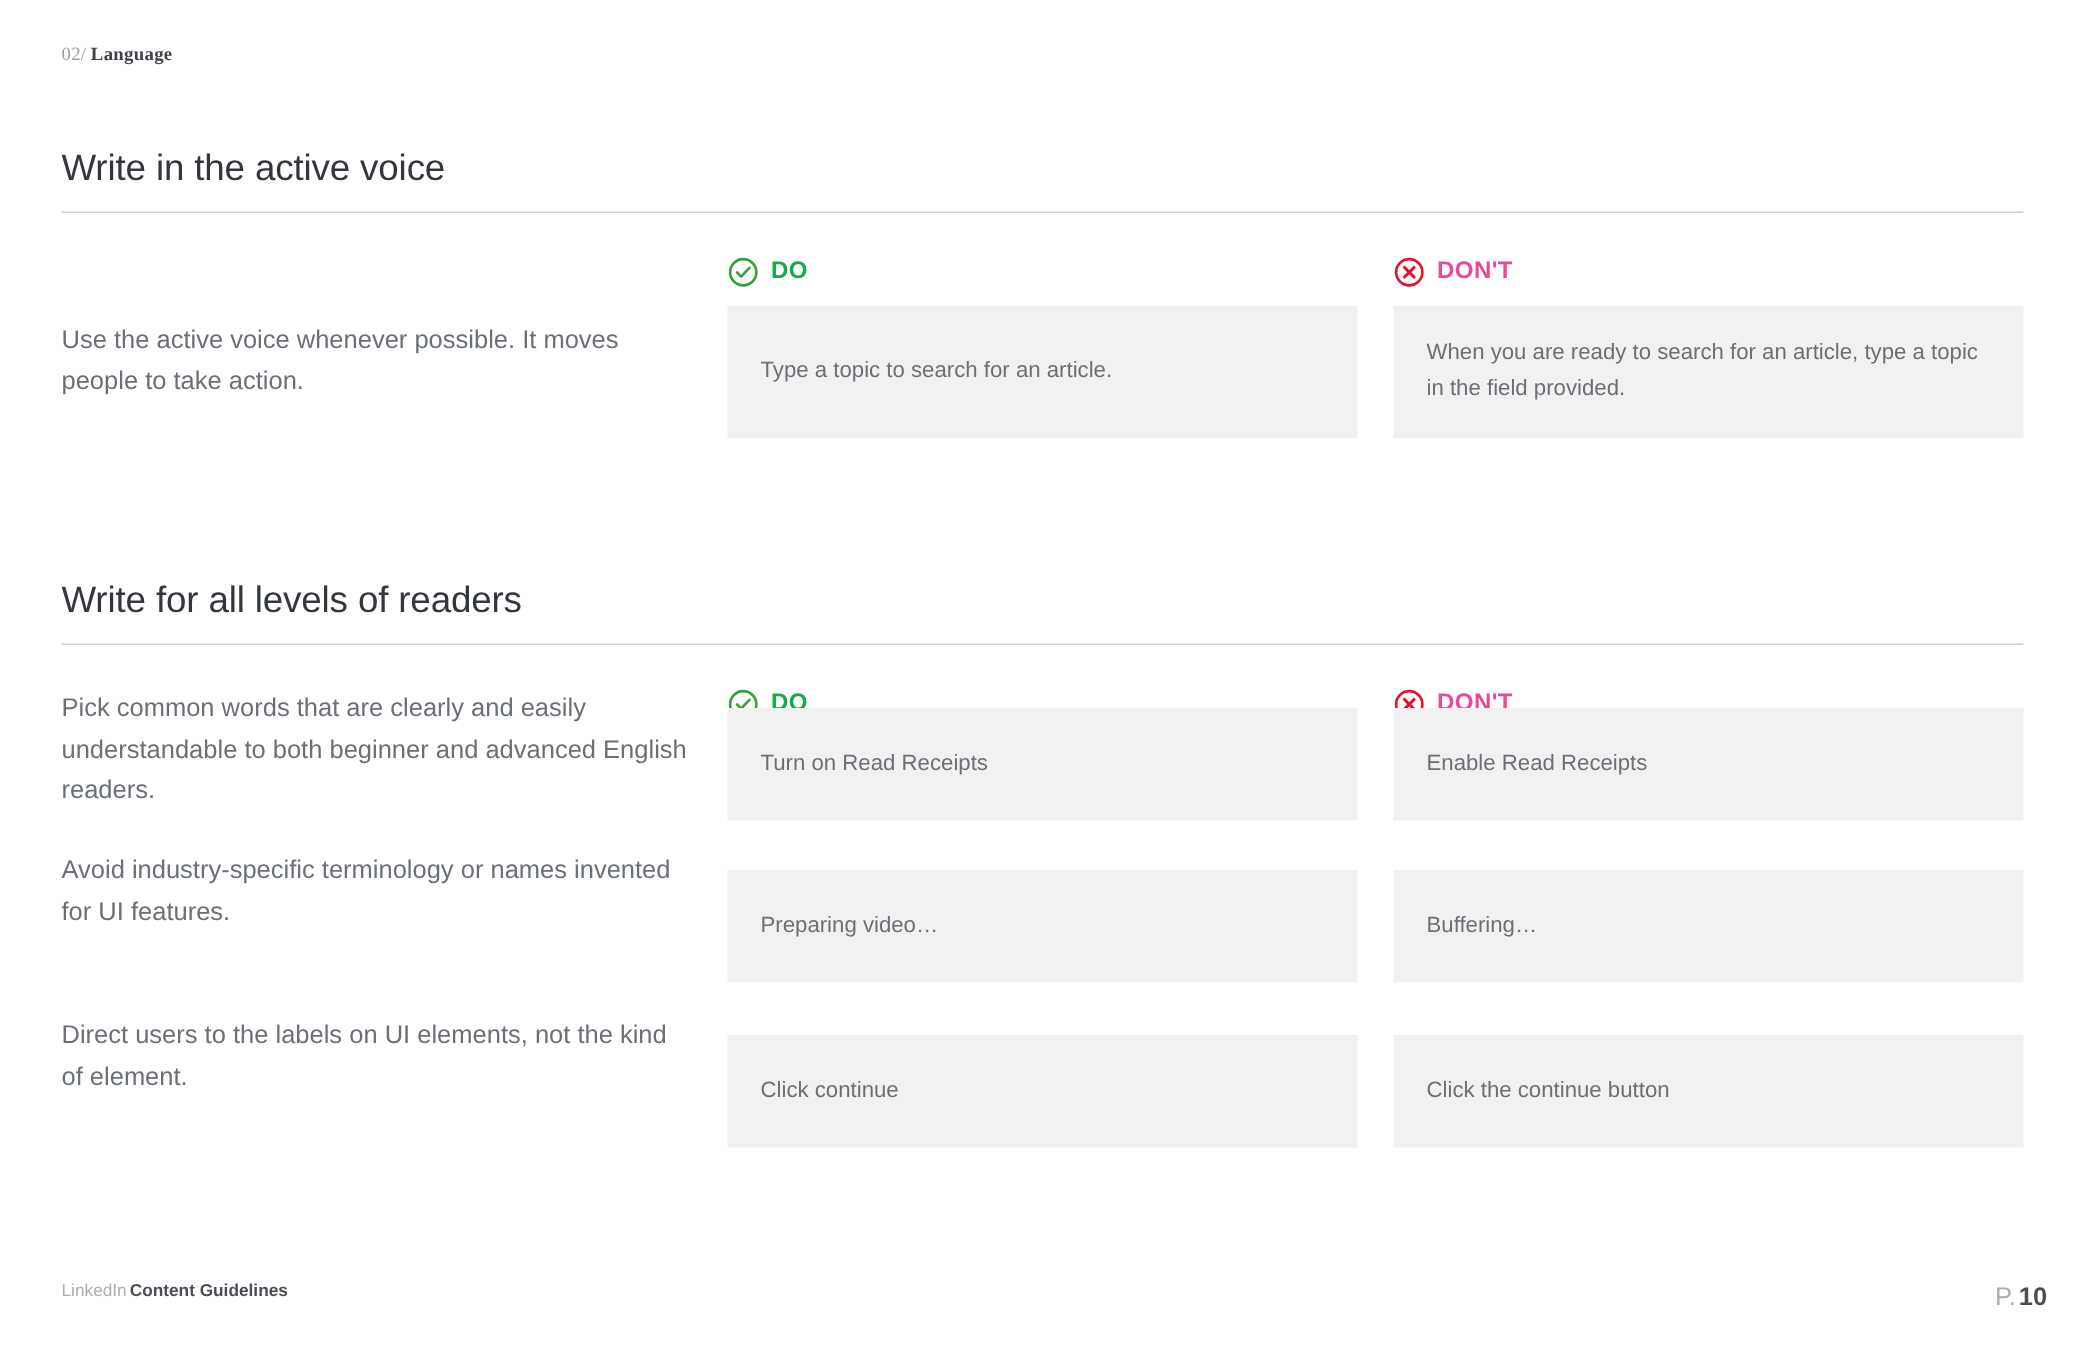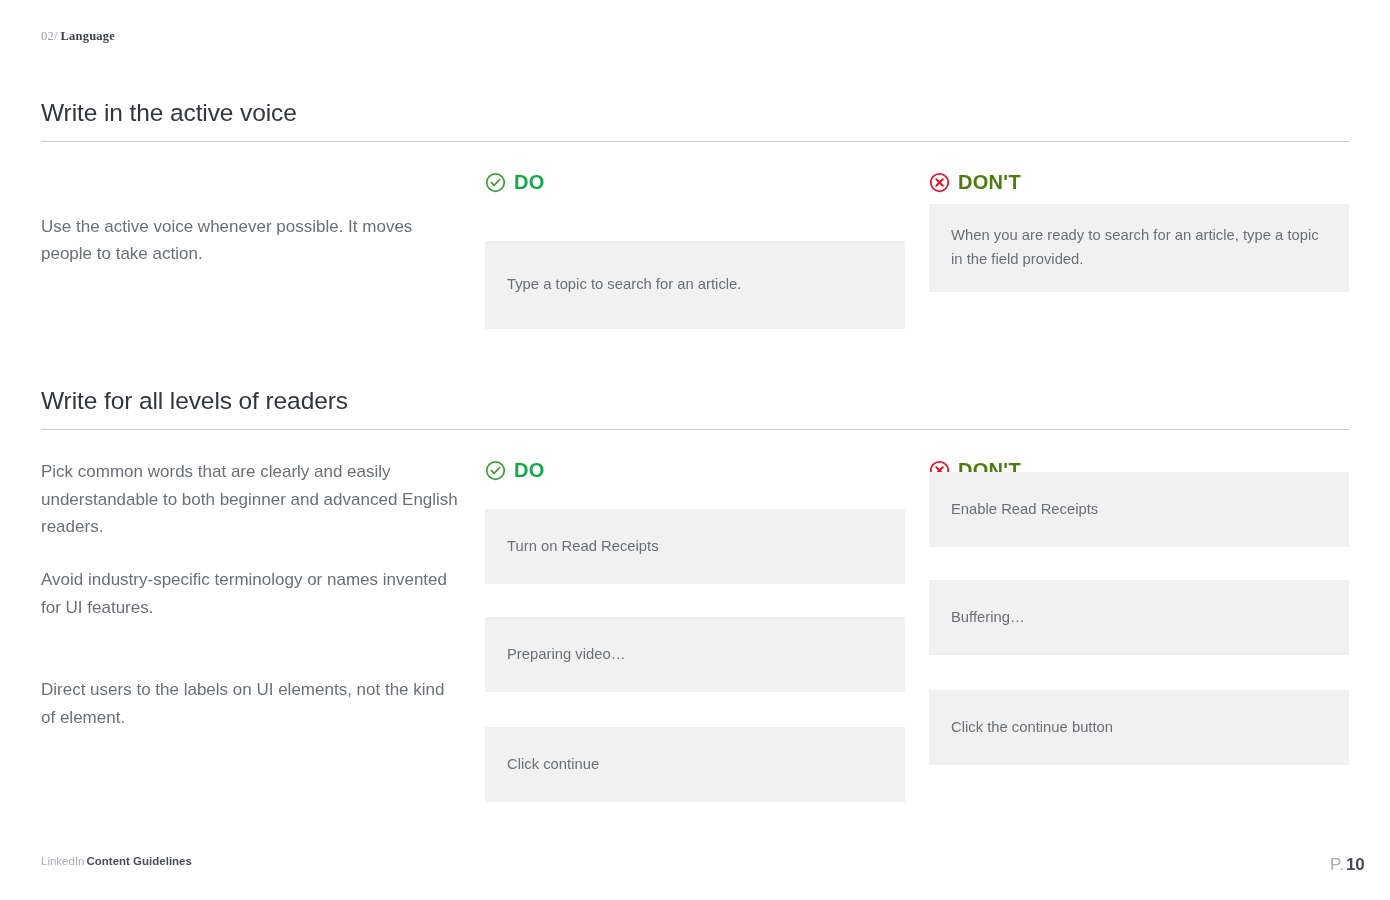--- a/index.html
+++ b/index.html
@@ -68,26 +68,26 @@
     position: absolute;
     display: flex;
     align-items: center;
     gap: 8px;
     white-space: nowrap;
   }
   .legend.do    { left: 444px; }
   .legend.dont  { left: 888px; }
 
   .legend-label {
-    font-size: 20px;
+    font-size: 16px;
     font-weight: 700;
     letter-spacing: .3px;
   }
   .legend.do .legend-label   { color: #18a94b; }
-  .legend.dont .legend-label { color: #4d7c0f; }
+  .legend.dont .legend-label { color: #ec4899; }
 
   .legend-icon { display: block; width: 21px; height: 21px; }
 
   
   .row { position: relative; }
 
   .desc {
     position: absolute;
     left: 0;
     width: 420px;
@@ -102,21 +102,21 @@
     display: flex;
     align-items: center;
   }
   .card-text {
     font-size: 14.8px;
     line-height: 1.62;
     color: #6b7077;
     padding: 0 22px;
   }
 
-  .card.col-do   { left: 444px; width: 420px; margin-top: 37px; }
+  .card.col-do   { left: 444px; width: 420px; }
   .card.col-dont { left: 888px; width: 420px; }
 
   
   #section-0 .legend-row { top: 29px; }
   #section-0 .row { top: 62px; height: 140px; }
   #section-0 .desc { top: 9px; }
   #section-0 .card { top: 0; height: 88px; }
 
   
   #section-1 .legend-row { top: 29px; }

